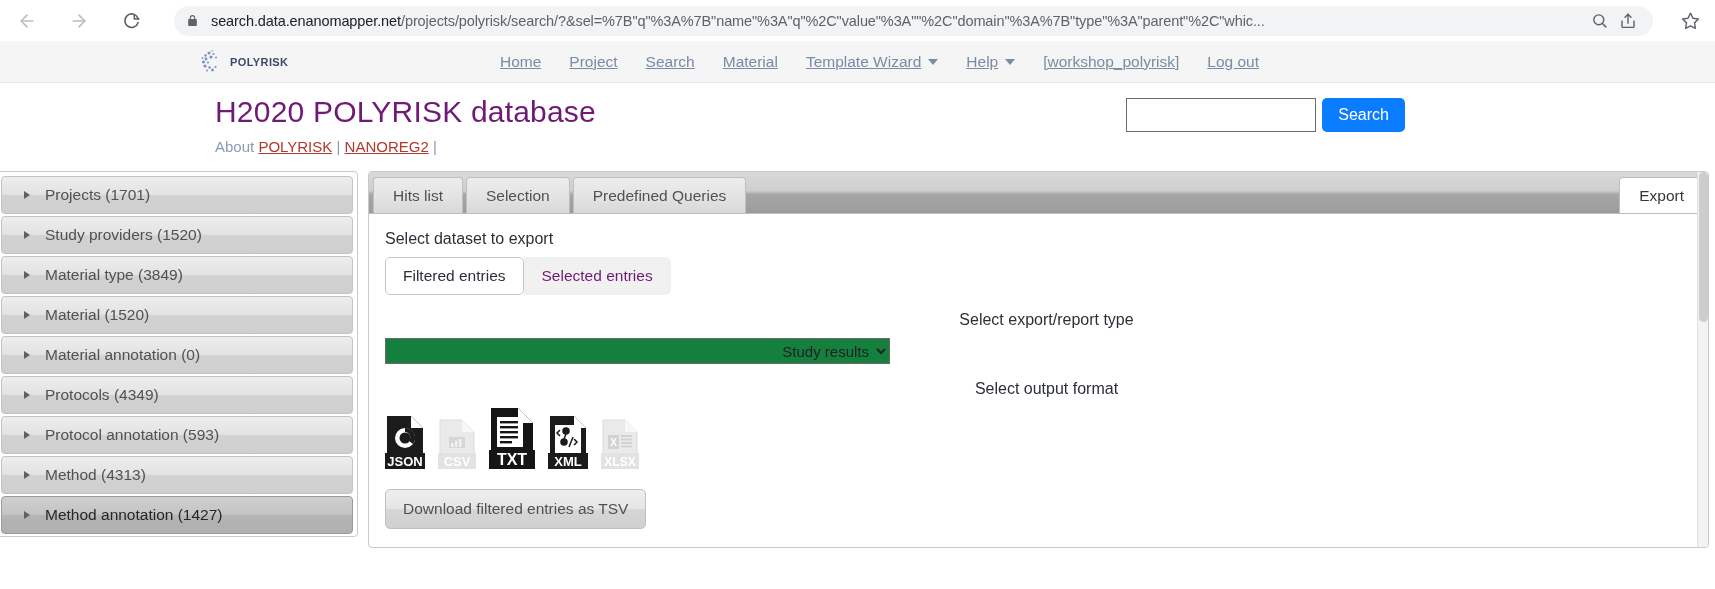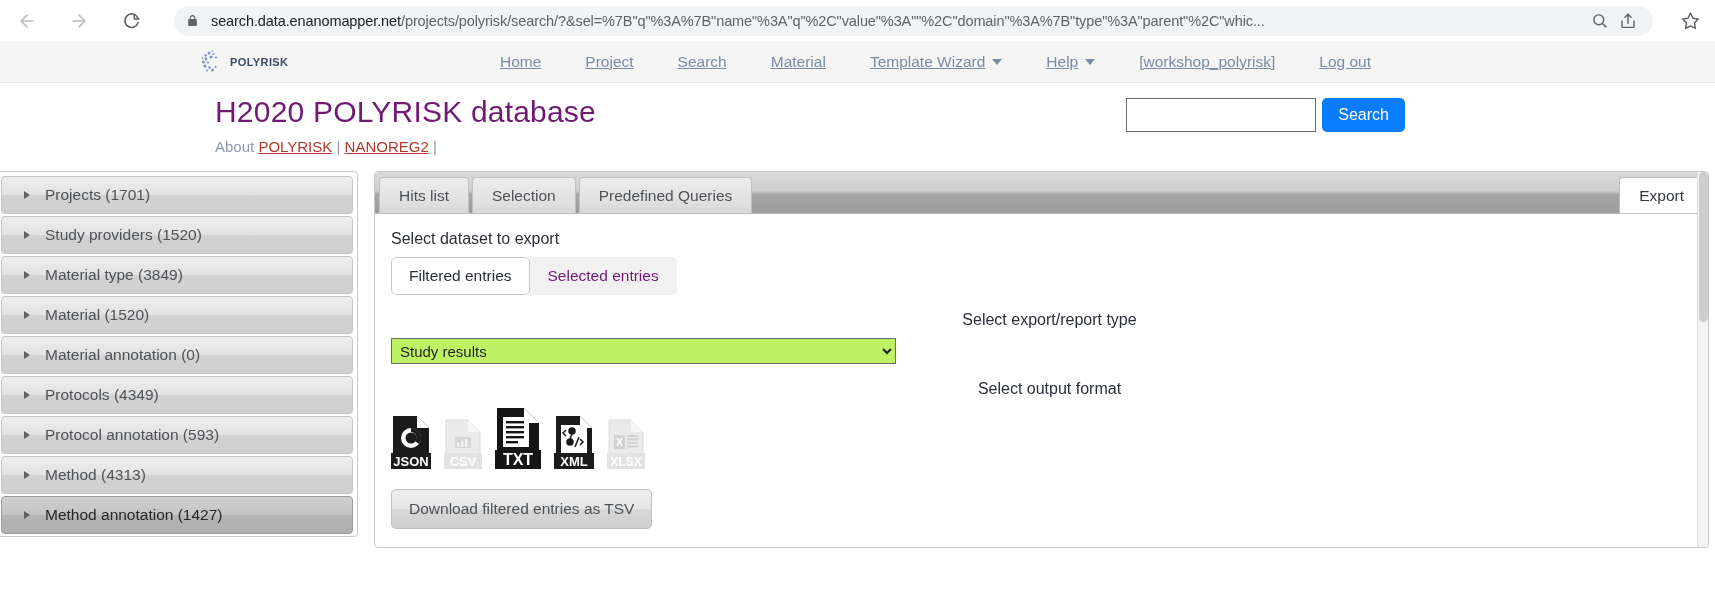--- a/index.html
+++ b/index.html
@@ -65,21 +65,21 @@
     border-bottom: 1px solid #e6e6e6;
     display: flex;
     align-items: center;
     padding-left: 200px;
   }
   .brand { display: flex; align-items: center; gap: 4px; width: 300px; }
   .brand-logo { display: flex; align-items: center; }
   .brand-text {
     font-size: 11px; font-weight: bold; color: #3a4a6b; letter-spacing: .4px;
   }
-  .navlinks { display: flex; align-items: center; gap: 44px; }
+  .navlinks { display: flex; align-items: center; gap: 28px; }
   .navlink {
     font-size: 15.5px;
     color: #7a8ba6;
     text-decoration: underline;
     white-space: nowrap;
   }
   .navlink.caret::after {
     content: "";
     display: inline-block;
     margin-left: 7px;
@@ -139,21 +139,21 @@
     height: 34px;
     cursor: pointer;
     font-family: "Liberation Sans", sans-serif;
   }
 
   
   .content {
     display: flex;
     align-items: flex-start;
     padding: 0 6px 0 0;
-    gap: 10px;
+    gap: 4px;
   }
 
   .sidebar {
     width: 362px;
     flex: none;
     border: 1px solid #c9c9c9;
     border-left: 1px solid #c9c9c9;
     border-radius: 4px;
     background: #fff;
     padding: 4px 4px 0 4px;
@@ -252,24 +252,25 @@
     border-radius: 5px;
     color: #2b3038;
     cursor: pointer;
   }
 
   .type-select {
     width: 505px;
     height: 26px;
     font-size: 15px;
     border: 1px solid #6b6b6b;
-    background: #bef264;
+    background: #15803d;
     padding: 1px 4px;
     font-family: "Liberation Sans", sans-serif;
     color: #1d2126;
+    text-align: right;
   }
 
   .formats { display: flex; align-items: flex-end; gap: 13px; margin-top: 4px; height: 62px; }
   .fmt { display: block; cursor: pointer; }
   .fmt svg { display: block; }
 
   .download-btn {
     margin-top: 20px;
     font-size: 15.5px;
     color: #4d5257;

